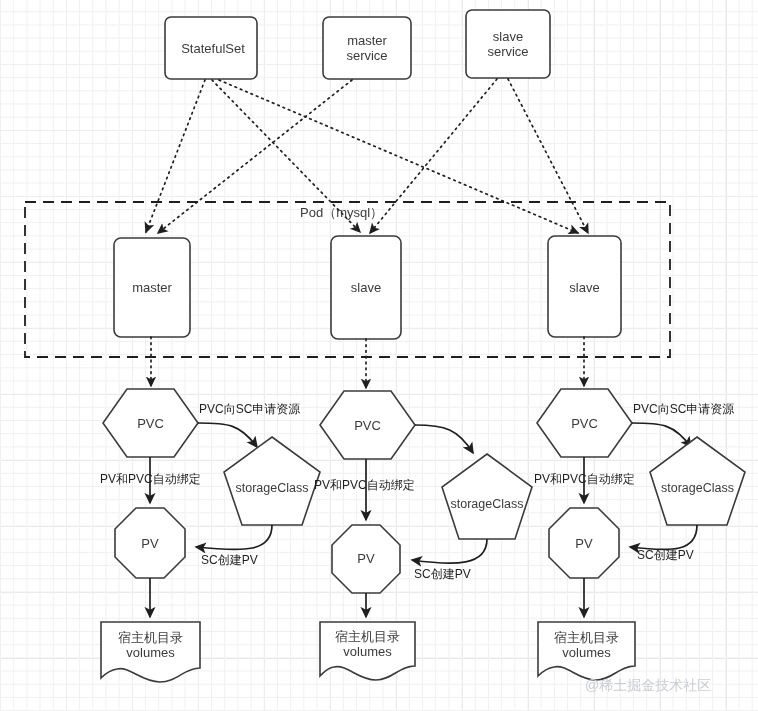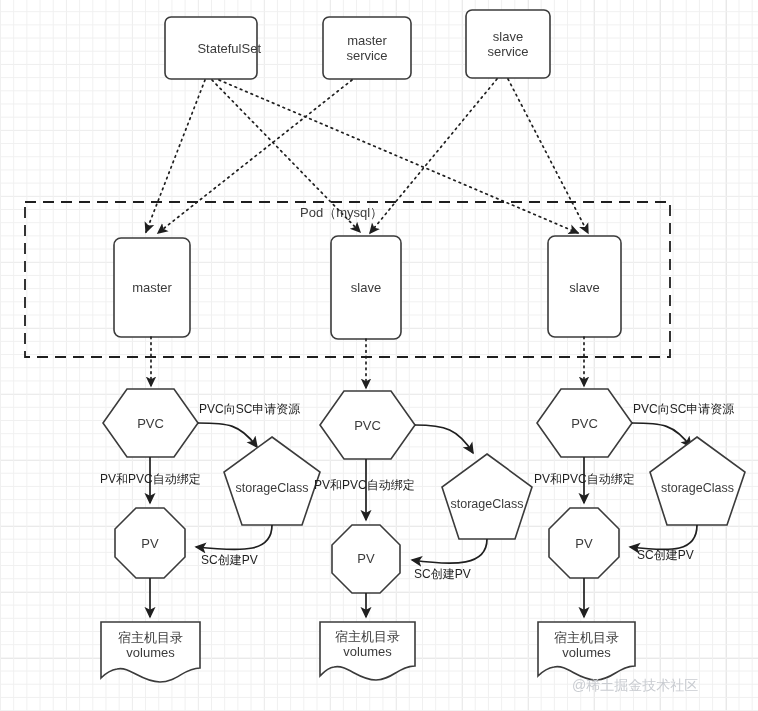--- a/index.html
+++ b/index.html
@@ -152,21 +152,21 @@
     <path d="M 584 457 L 584 503" fill="none" stroke="#1f1f1f" stroke-width="1.7" marker-end="url(#arrowSolid2)"></path>
     <polygon points="570,508 598,508 619,529 619,557 598,578 570,578 549,557 549,529" fill="#ffffff" stroke="#3b3b3b" stroke-width="1.6"></polygon>
     <path d="M 697 525 C 697 552 672 552 630 547" fill="none" stroke="#1f1f1f" stroke-width="1.7" marker-end="url(#arrowSolid2)"></path>
     <path d="M 584 578 L 584 617" fill="none" stroke="#1f1f1f" stroke-width="1.7" marker-end="url(#arrowSolid2)"></path>
     <path d="M 538 622 L 635 622 L 635 666
              C 619 666 612 680 596 680
              C 578 680 567 664 554 667
              C 547 668 541 673 538 676 Z" fill="#ffffff" stroke="#3b3b3b" stroke-width="1.6"></path>
   </svg>
 
-  <div class="node-label" style="left:165px; top:41px; width:96px;text-align:right;">StatefulSet</div>
+  <div class="node-label" style="left:165px; top:41px; width:96px;">StatefulSet</div>
   <div class="node-label" style="left:323px; top:33px; width:88px;">master
 service</div>
   <div class="node-label" style="left:466px; top:29px; width:84px;">slave
 service</div>
 
   <div class="container-label" style="left:300px; top:205px;">Pod（mysql）</div>
 
   <div class="node-label" style="left:114px; top:280px; width:76px;">master</div>
   <div class="node-label" style="left:331px; top:280px; width:70px;">slave</div>
   <div class="node-label" style="left:548px; top:280px; width:73px;">slave</div>
@@ -190,15 +190,15 @@
 
   <div class="node-label" style="left:537px; top:416px; width:95px;">PVC</div>
   <div class="edge-label" style="left:633px; top:402px;">PVC向SC申请资源</div>
   <div class="node-label" style="left:650px; top:481px; width:95px; font-size:12.5px;">storageClass</div>
   <div class="edge-label" style="left:534px; top:472px;">PV和PVC自动绑定</div>
   <div class="node-label" style="left:549px; top:536px; width:70px;">PV</div>
   <div class="edge-label" style="left:637px; top:548px;">SC创建PV</div>
   <div class="node-label" style="left:538px; top:630px; width:97px;">宿主机目录
 volumes</div>
 
-  <div class="watermark" style="left:572px; top:677px;text-align:right;">@稀土掘金技术社区</div>
+  <div class="watermark" style="left:585px; top:677px;text-align:right;">@稀土掘金技术社区</div>
 
 </div>
 
 </body></html>

